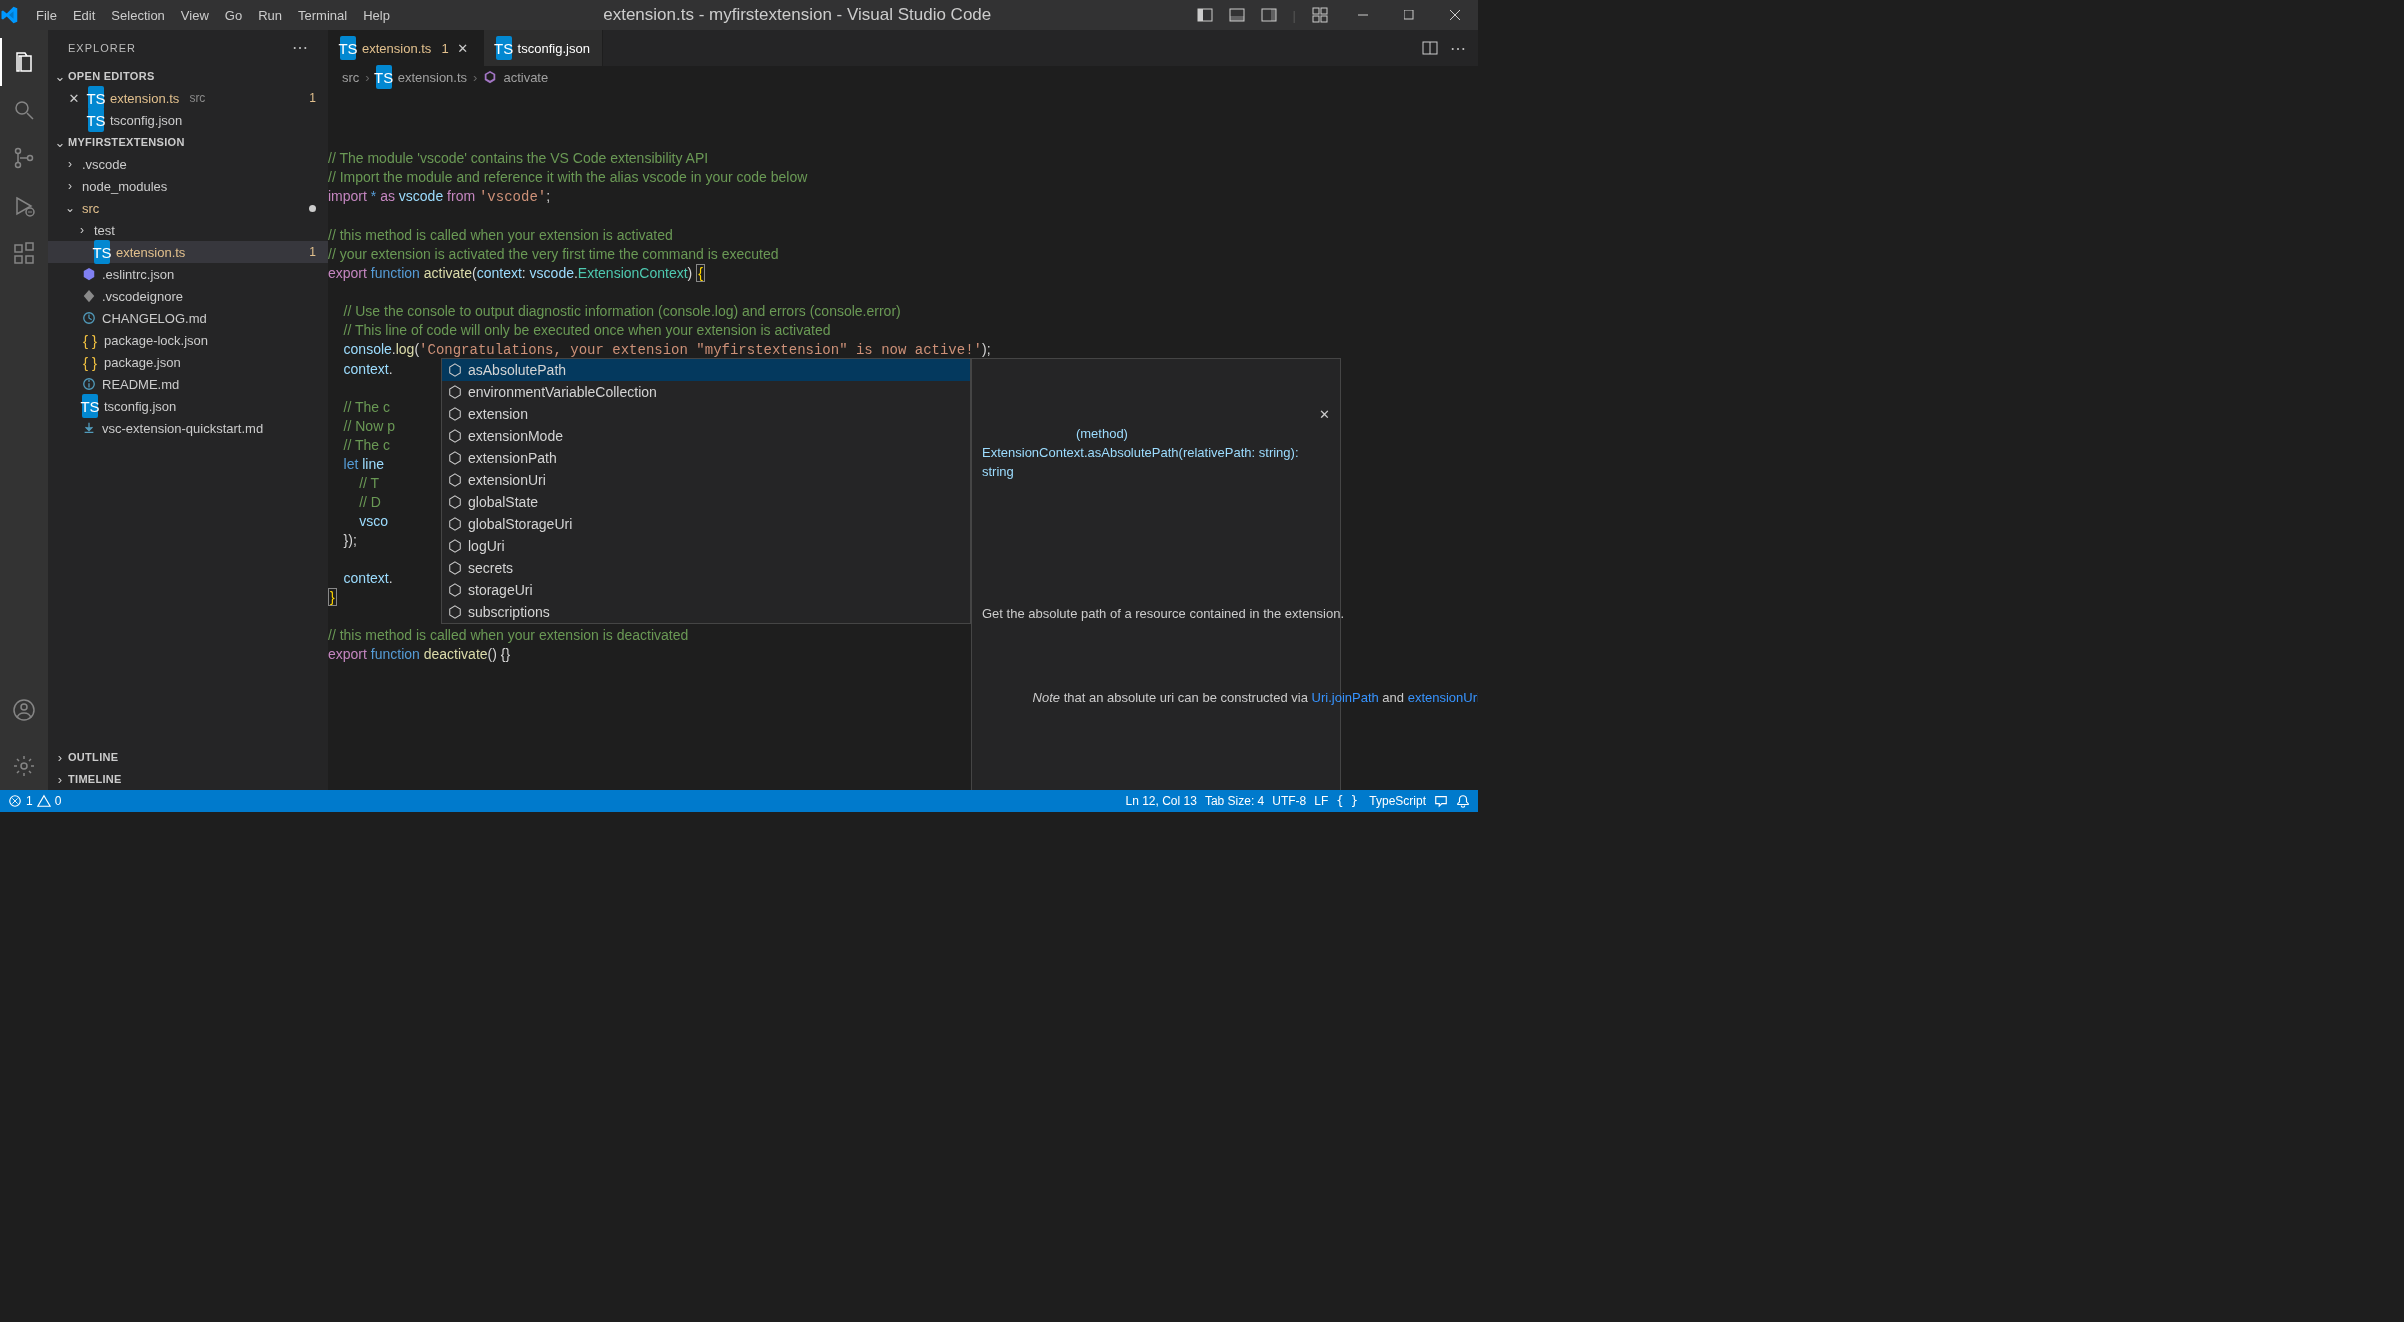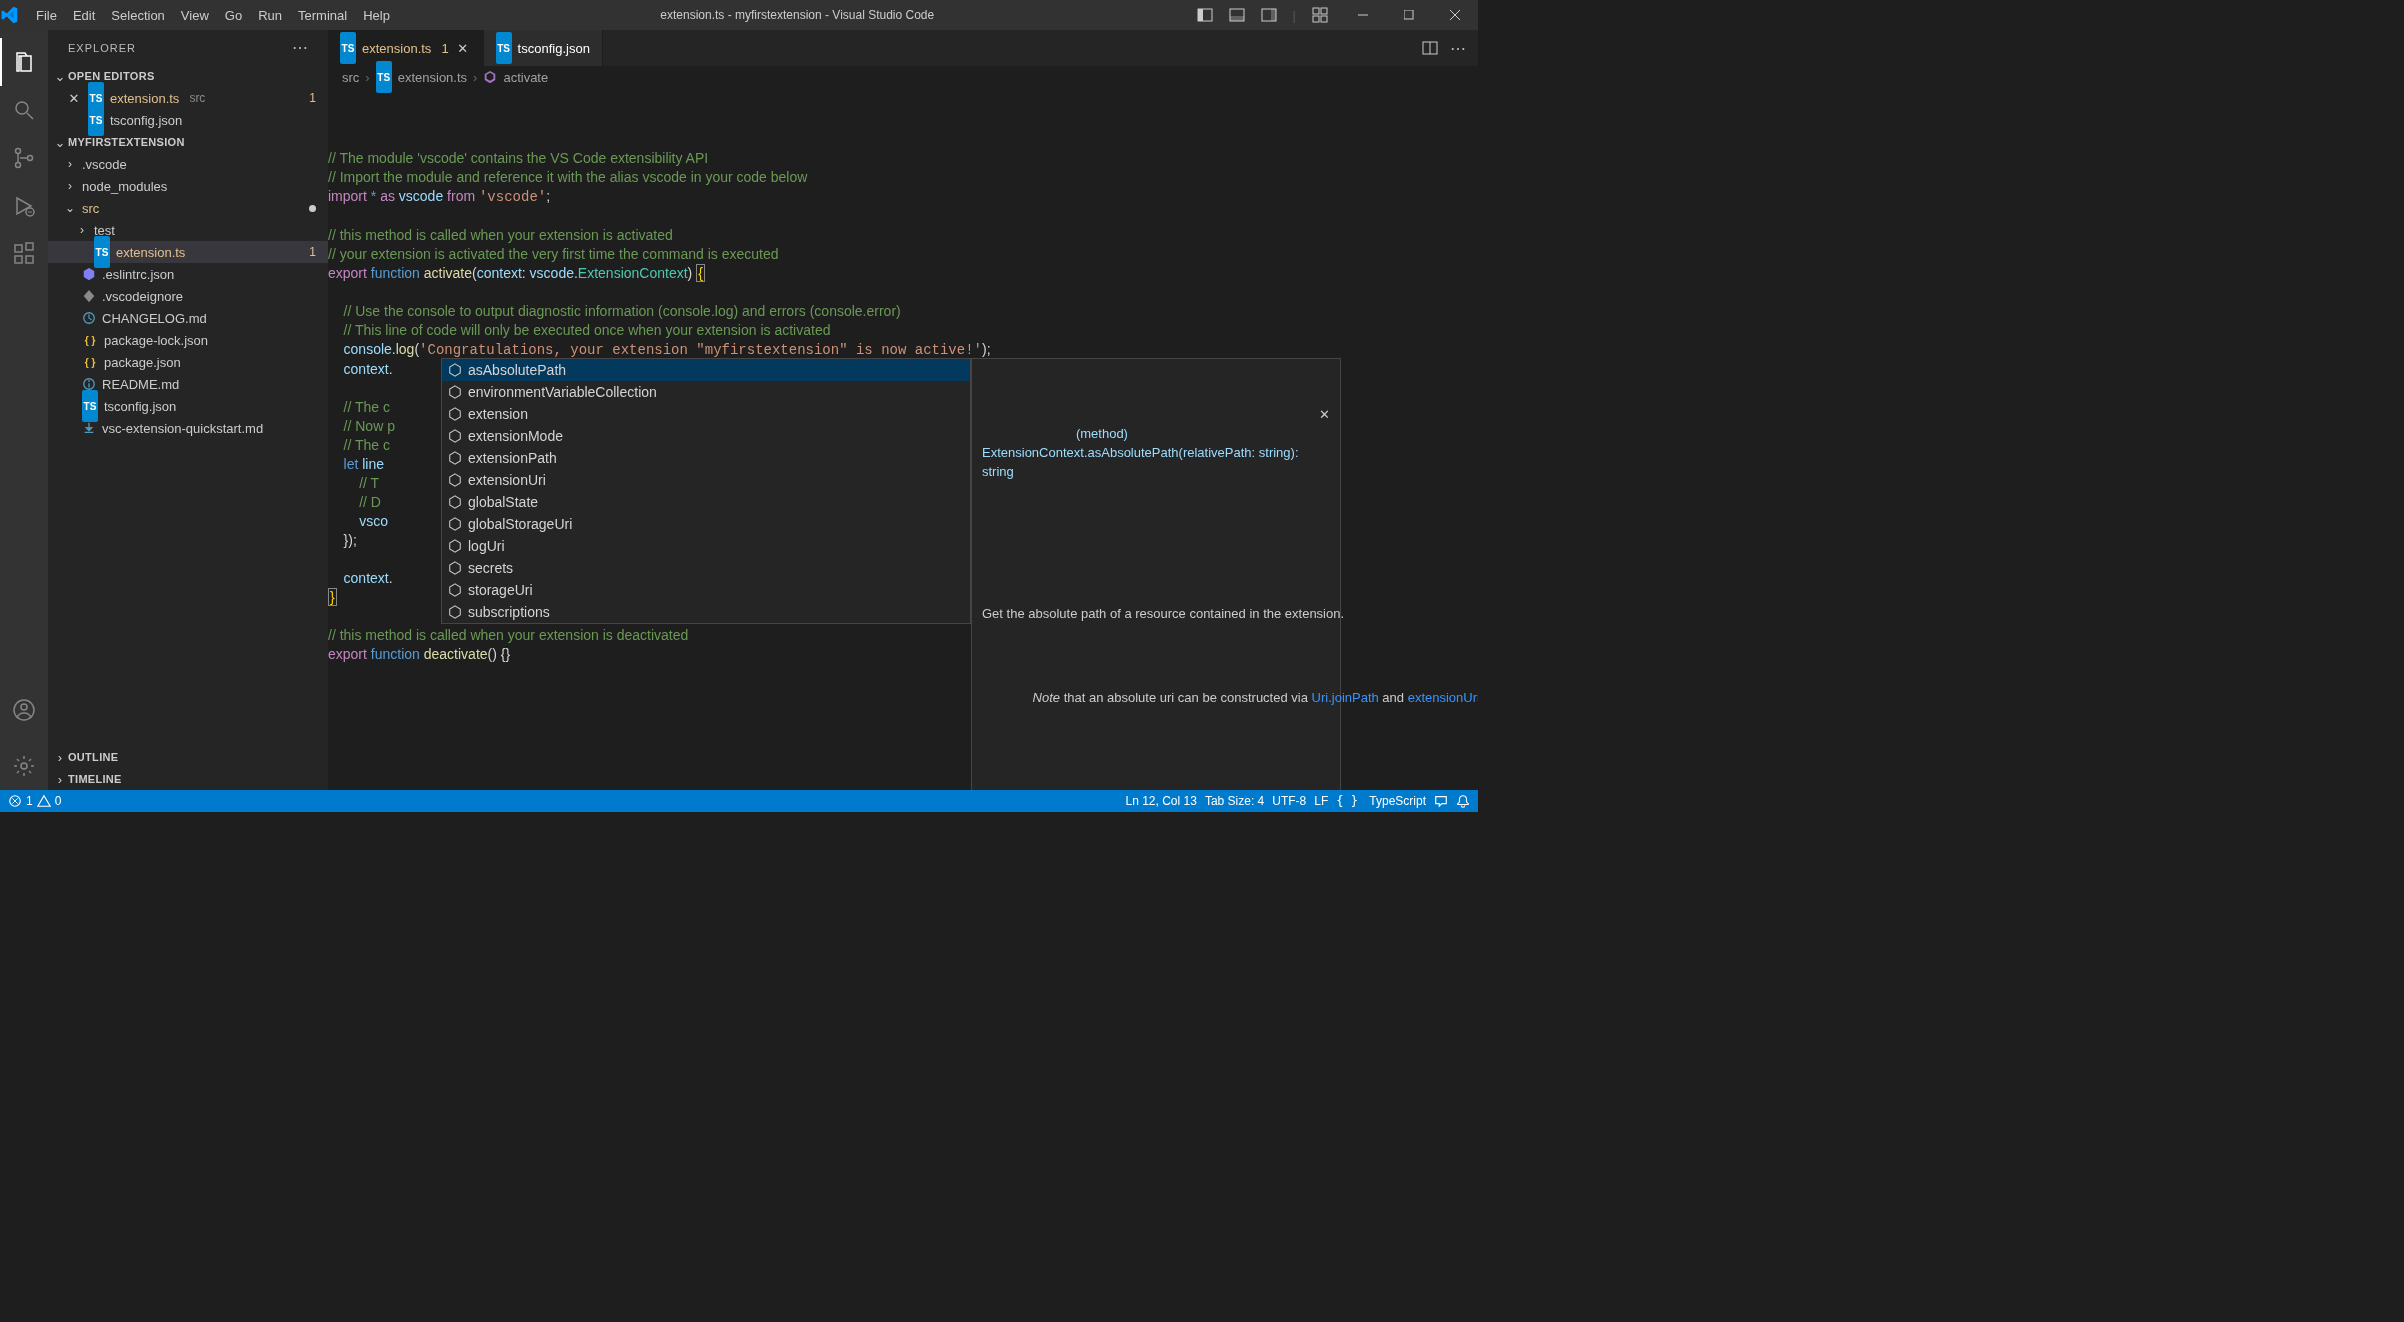--- a/index.html
+++ b/index.html
@@ -1,21 +1,21 @@
 <!DOCTYPE html>
 <html><head>
 <meta charset="utf-8">
 <style>
 * { margin: 0; padding: 0; box-sizing: border-box; font-family: "Segoe UI", -apple-system, sans-serif; }
 body { background: #1e1e1e; color: #cccccc; overflow: hidden; width: 1478px; height: 812px; font-size: 13px; }
 .titlebar { height: 30px; background: #323233; display: flex; align-items: center; padding: 0 0; }
 .titlebar-logo { width: 18px; height: 18px; margin-right: 10px; }
 .menu { display: flex; gap: 0; }
 .menu-item { padding: 4px 8px; color: #cccccc; cursor: pointer; }
-.window-title { flex: 1; text-align: center; color: #cccccc; font-size: 12px; }
+.window-title { flex: 1; text-align: center; color: #cccccc; font-size: 17px; }
 .title-controls { display: flex; gap: 16px; align-items: center; }
 .title-icon { width: 16px; height: 16px; color: #cccccc; cursor: pointer; }
 .win-controls { display: flex; gap: 0; }
 .win-btn { width: 46px; height: 30px; display: flex; align-items: center; justify-content: center; cursor: pointer; }
 .workbench { display: flex; height: calc(100% - 30px - 22px); }
 .activitybar { width: 48px; background: #333333; display: flex; flex-direction: column; align-items: center; padding-top: 8px; }
 .activity-icon { width: 48px; height: 48px; display: flex; align-items: center; justify-content: center; color: #858585; cursor: pointer; }
 .activity-icon.active { color: #ffffff; border-left: 2px solid #ffffff; }
 .activity-bottom { margin-top: auto; margin-bottom: 8px; }
 .sidebar { width: 280px; background: #252526; display: flex; flex-direction: column; overflow: hidden; }
@@ -23,21 +23,21 @@
 .sidebar-title { font-size: 11px; letter-spacing: 1px; color: #bbbbbb; }
 .dots { color: #bbbbbb; cursor: pointer; font-size: 16px; }
 .section-header { height: 22px; display: flex; align-items: center; padding: 0 4px; background: #252526; cursor: pointer; }
 .section-header .chev { width: 16px; text-align: center; color: #cccccc; }
 .section-title { font-size: 11px; font-weight: 700; color: #cccccc; letter-spacing: 0.3px; }
 .tree { list-style: none; }
 .tree-item { height: 22px; display: flex; align-items: center; padding-left: 16px; cursor: pointer; gap: 6px; position: relative; }
 .tree-item.selected { background: #37373d; }
 .tree-item .chev { width: 12px; color: #cccccc; font-size: 12px; display: inline-flex; justify-content: center; }
 .tree-item .spacer { width: 12px; }
-.file-icon { width: 16px; height: 32px; display: inline-flex; align-items: center; justify-content: center; font-size: 10px; font-weight: 700; }
+.file-icon { width: 16px; height: 24px; display: inline-flex; align-items: center; justify-content: center; font-size: 15px; font-weight: 400; }
 .ts-icon { background: #0288d1; color: #fff; border-radius: 2px; }
 .json-icon { color: #f0c040; }
 .tree-label { color: #cccccc; white-space: nowrap; }
 .tree-label.modified { color: #e2c08d; }
 .tree-label.faded { color: #8a8a8a; font-size: 12px; margin-left: 4px; }
 .tree-badge { position: absolute; right: 12px; color: #e2c08d; font-size: 12px; }
 .dot-badge { position: absolute; right: 12px; width: 7px; height: 7px; background: #cccccc; border-radius: 50%; }
 .indent-1 { padding-left: 28px; }
 .editor-area { flex: 1; display: flex; flex-direction: column; background: #1e1e1e; overflow: hidden; }
 .tabs { height: 36px; background: #252526; display: flex; }

